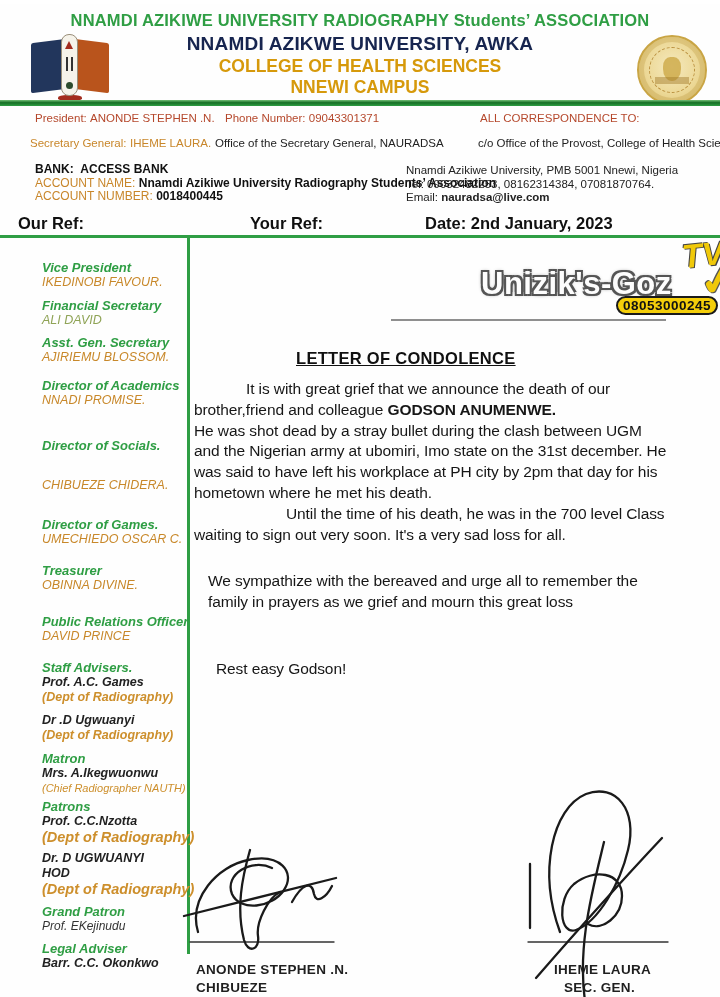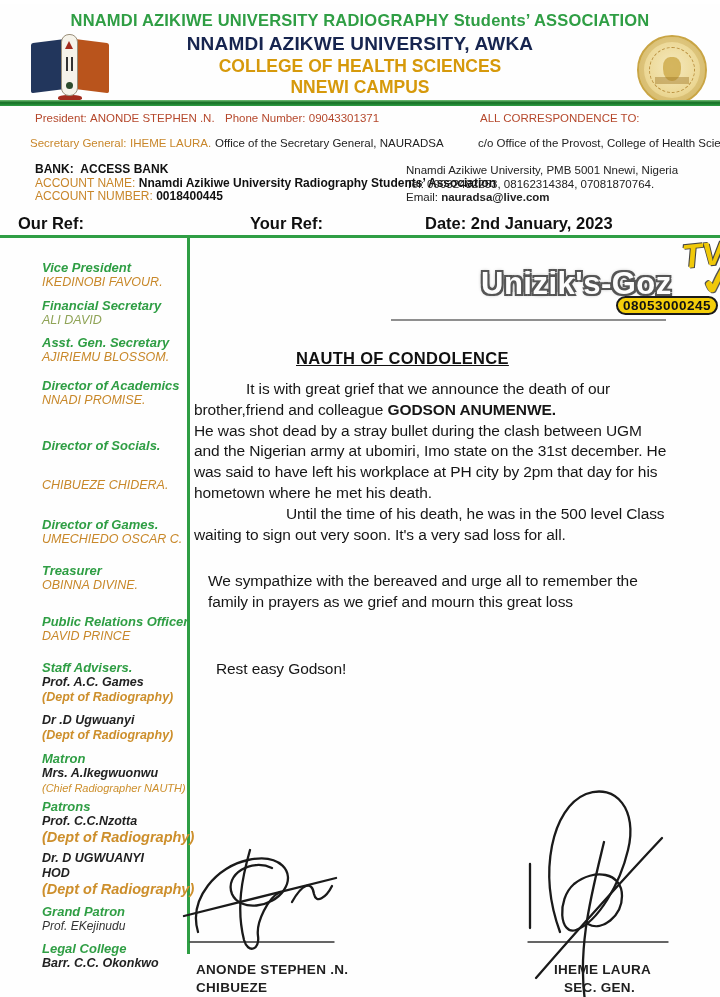--- a/index.html
+++ b/index.html
@@ -236,41 +236,41 @@
       <div class="sb-item" style="top: 613px;">
         <span class="sb-line sb-black">Dr. D UGWUANYI</span>
         <span class="sb-line sb-black">HOD</span>
         <span class="sb-line sb-dept-big">(Dept of Radiography)</span>
       </div>
       <div class="sb-item" style="top: 666px;">
         <span class="sb-line sb-title">Grand Patron</span>
         <span class="sb-line sb-black-sm">Prof. EKejinudu</span>
       </div>
       <div class="sb-item" style="top: 703px;">
-        <span class="sb-line sb-title">Legal College</span>
+        <span class="sb-line sb-title">Legal Adviser</span>
         <span class="sb-line sb-black">Barr. C.C. Okonkwo</span>
       </div>
     </aside>
 
   <main class="content">
 
     <div class="wm">
       <span class="wm-check">✓</span>
       <span class="wm-tv">TV</span>
       <span class="wm-text">Unizik's-Goz</span>
       <span class="wm-badge">08053000245</span>
       <span class="wm-line"></span>
     </div>
 
-    <div class="title">NAUTH OF CONDOLENCE</div>
+    <div class="title">LETTER OF CONDOLENCE</div>
 
     <div class="body-text">
       <p class="p1a"><span>It is with great grief that we announce the death of our brother,friend and colleague </span><b>GODSON ANUMENWE.</b></p>
       <p class="p1b">He was shot dead by a stray bullet during the clash between UGM and the Nigerian army at ubomiri, Imo state on the 31st december. He was said to have left his workplace at PH city by 2pm that day for his hometown where he met his death.</p>
-      <p class="p1c">Until the time of his death, he was in the 500 level Class waiting to sign out very soon. It's a very sad loss for all.</p>
+      <p class="p1c">Until the time of his death, he was in the 700 level Class waiting to sign out very soon. It's a very sad loss for all.</p>
       <p class="p2">We sympathize with the bereaved and urge all to remember the family in prayers as we grief and mourn this great loss</p>
       <p class="closing">Rest easy Godson!</p>
     </div>
 
     <svg class="sig" style="left:-48px; top:598px;" width="250" height="125" viewBox="0 0 250 125">
       <path class="rule" d="M52 106 L 196 106"></path>
       <path d="M60 96 C 50 62 80 30 110 24 C 142 17 158 36 146 54 C 134 72 102 76 94 58 C 86 38 114 22 134 32"></path>
       <path d="M112 14 C 104 42 98 72 106 104 C 110 118 122 114 120 100 C 118 86 130 62 142 56"></path>
       <path d="M46 80 L 198 42"></path>
       <path d="M154 66 C 164 48 174 44 176 58 C 178 68 188 62 194 50"></path>

